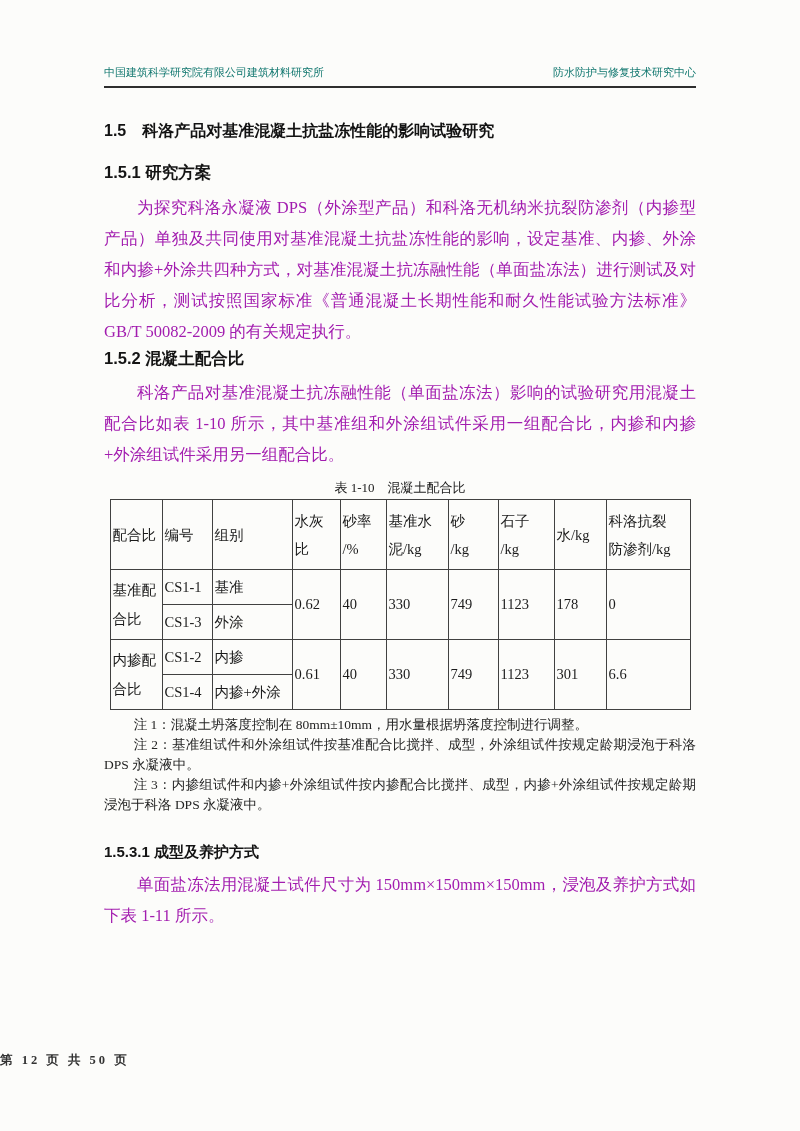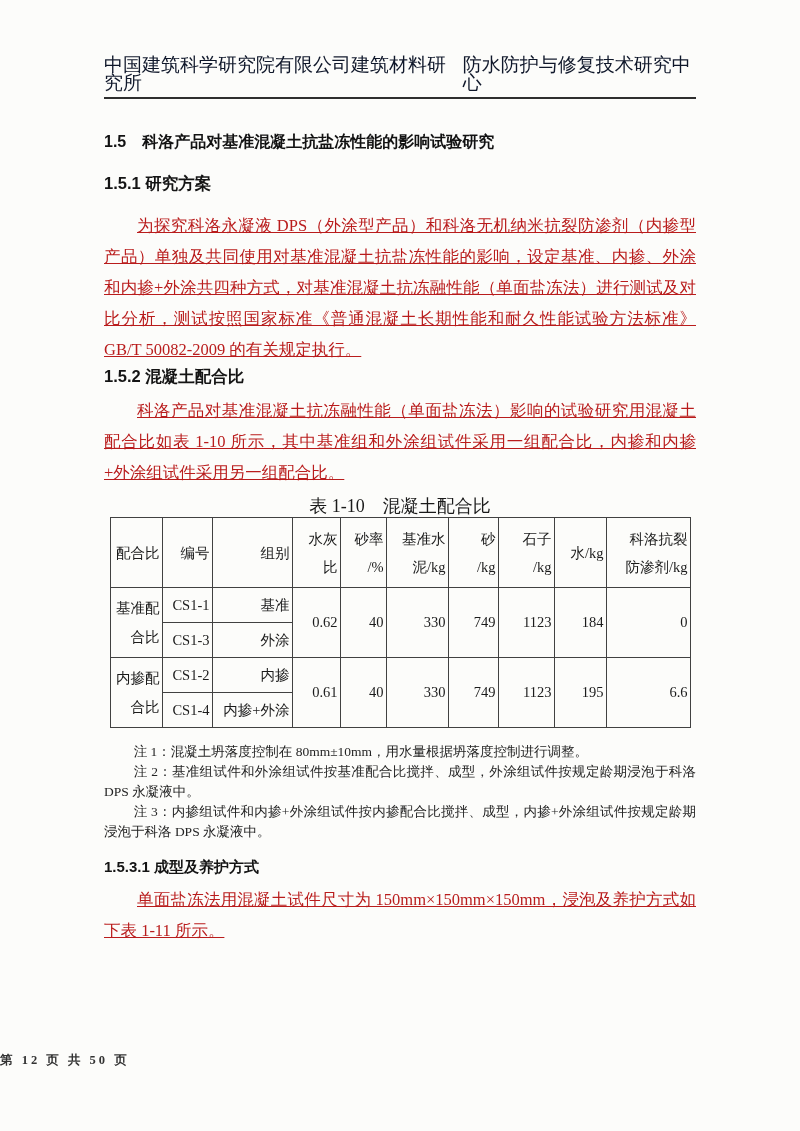--- a/index.html
+++ b/index.html
@@ -7,30 +7,30 @@
   body { font-family: "Liberation Serif", "DejaVu Serif", serif; color: #1f1f1f; }
   .page {
     position: relative;
     width: 800px;
     height: 1131px;
     background: #fcfcfa;
     overflow: hidden;
   }
   
   .doc-header {
-    margin: 0 104px;
+    margin: 7px 104px;
     padding-top: 56px;
     padding-bottom: 5px;
     border-bottom: 2px solid #2e2e2e;
     display: flex;
     justify-content: space-between;
     align-items: flex-end;
-    font-size: 19px;
+    font-size: 11px;
     line-height: 18px;
-    color: #0f172a;
+    color: #0f766e;
   }
   
   .h-sec {
     margin: 30px 104px 0;
     font-family: "Liberation Sans", "DejaVu Sans", sans-serif;
     font-weight: bold;
     font-size: 16px;
     line-height: 26px;
     color: #121212;
   }
@@ -38,69 +38,68 @@
     margin: 17px 104px 0;
     font-family: "Liberation Sans", "DejaVu Sans", sans-serif;
     font-weight: bold;
     font-size: 16.5px;
     line-height: 23px;
     color: #141414;
   }
   .h-sub.s152 { margin-top: 0; }
   .h-sub.s153 { margin-top: 32px; line-height: 24px; }
   .h-sub3 {
-    margin: 14px 104px 0;
+    margin: 26px 104px 0;
     font-family: "Liberation Sans", "DejaVu Sans", sans-serif;
     font-weight: bold;
     font-size: 15px;
     line-height: 21px;
     color: #141414;
   }
   
   .para {
-    margin: 15px 104px 0;
+    margin: 8px 104px 0;
     font-size: 16.5px;
     line-height: 31px;
     text-indent: 2em;
     text-align: justify;
-    color: #b91c1c;
-    text-decoration: underline;
+    color: #a21caf;
   }
   .para.p152 { margin-top: 7px; }
   .para.p1531 { margin-top: 7px; }
   
   .tbl-caption {
     margin-top: 8px;
     text-align: center;
-    font-size: 18px;
+    font-size: 13px;
     line-height: 20px;
     color: #1a1a1a;
   }
   table.mix {
     width: 580px;
     margin: 1px auto 0;
     border-collapse: collapse;
     table-layout: fixed;
     font-size: 14.5px;
     color: #1b1b1b;
   }
   table.mix th, table.mix td {
     border: 1px solid #414141;
-    text-align: right;
+    text-align: left;
     vertical-align: middle;
     padding: 0 2px;
     font-weight: normal;
   }
   table.mix thead tr { height: 70px; }
   table.mix tbody tr { height: 35px; padding-left: 47px; }
   table.mix th { white-space: pre-line; line-height: 28px; }
   td.grp { white-space: pre-line; line-height: 29px; }
   
   .notes {
-    margin: 14px 104px 0;
+    margin: 5px 104px 0;
     font-size: 13.5px;
     line-height: 20px;
     text-align: justify;
     color: #242424;
   }
   .notes p { text-indent: 2.2em; }
   
   .doc-footer {
     position: absolute;
     top: 1052px;
@@ -172,38 +171,38 @@
       <tr>
         <td class="grp" rowspan="2">基准配
 合比</td>
         <td>CS1-1</td>
         <td>基准</td>
         <td rowspan="2">0.62</td>
         <td rowspan="2">40</td>
         <td rowspan="2">330</td>
         <td rowspan="2">749</td>
         <td rowspan="2">1123</td>
-        <td rowspan="2">184</td>
+        <td rowspan="2">178</td>
         <td rowspan="2">0</td>
       </tr>
       <tr>
         <td>CS1-3</td>
         <td>外涂</td>
       </tr>
       <tr>
         <td class="grp" rowspan="2">内掺配
 合比</td>
         <td>CS1-2</td>
         <td>内掺</td>
         <td rowspan="2">0.61</td>
         <td rowspan="2">40</td>
         <td rowspan="2">330</td>
         <td rowspan="2">749</td>
         <td rowspan="2">1123</td>
-        <td rowspan="2">195</td>
+        <td rowspan="2">301</td>
         <td rowspan="2">6.6</td>
       </tr>
       <tr>
         <td>CS1-4</td>
         <td>内掺+外涂</td>
       </tr>
     </tbody>
   </table>
 
   <div class="notes">

